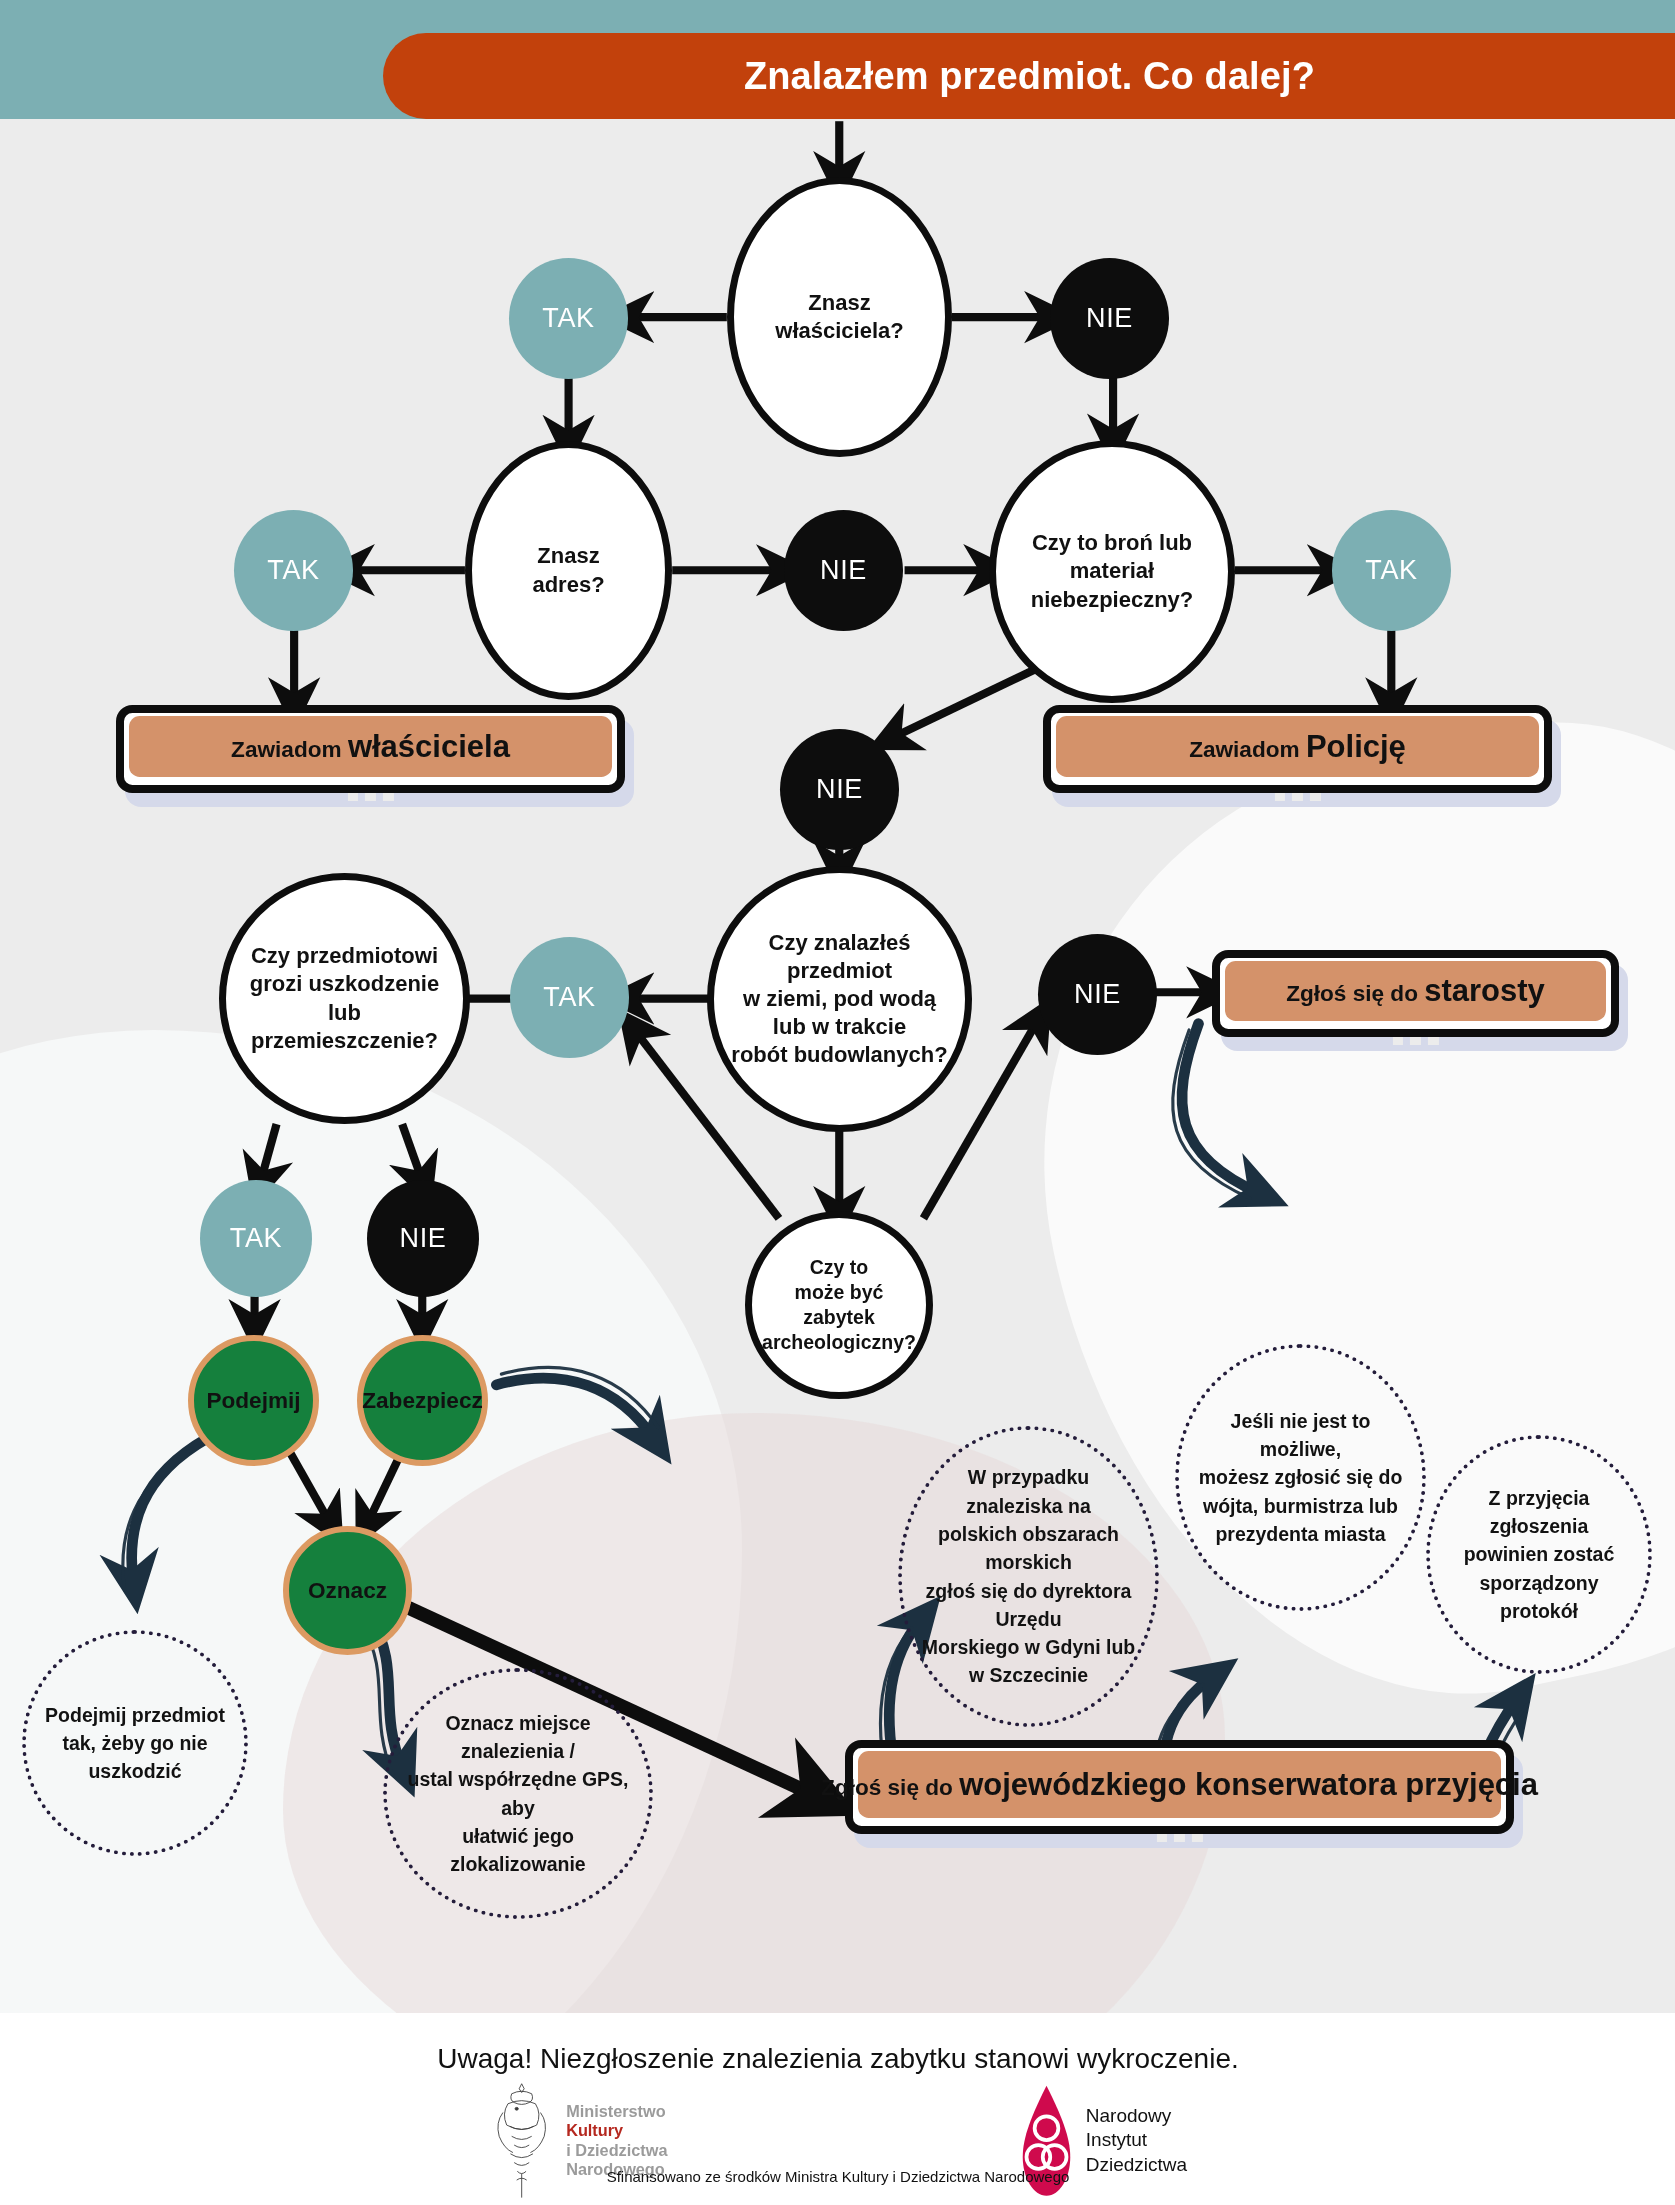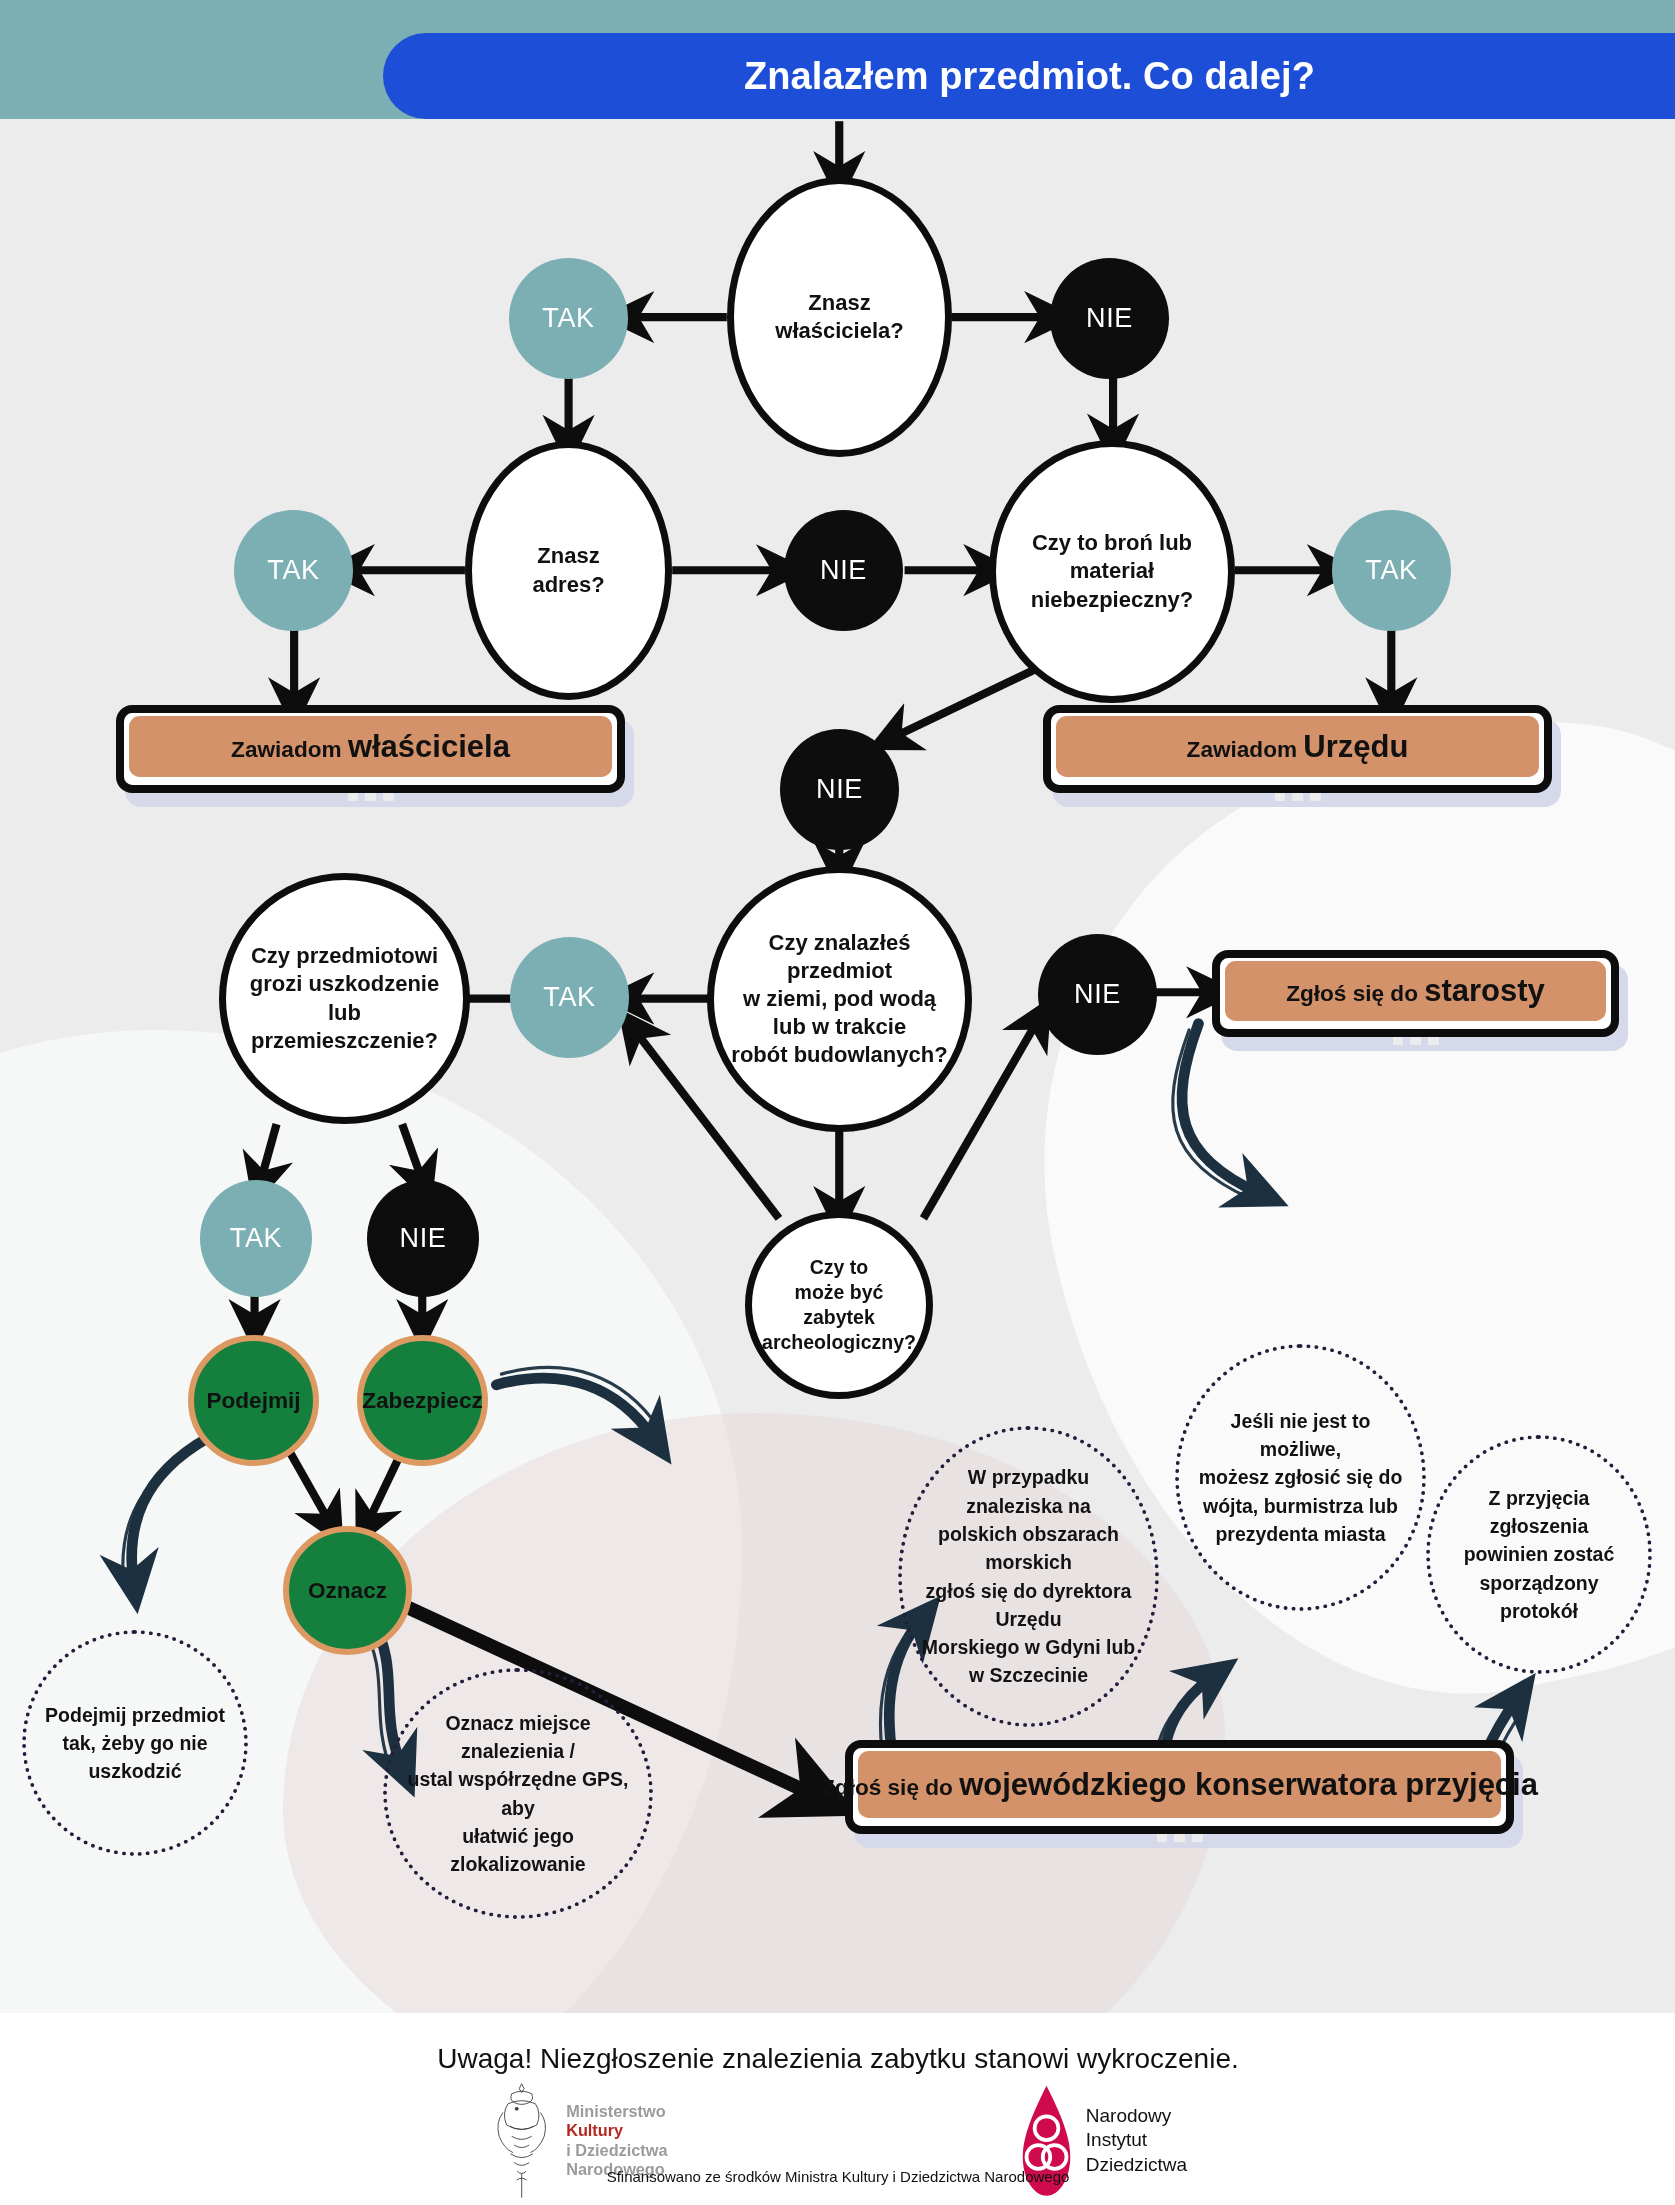--- a/index.html
+++ b/index.html
@@ -48,21 +48,21 @@
     position: absolute; left: 0; top: 2013px;
     width: 1676px; height: 192px;
     background: #ffffff;
   }
 
   
   .header-banner {
     position: absolute;
     left: 383px; top: 33px;
     width: 1293px; height: 86px;
-    background: #1d4ed8;
+    background: #c2410c;
     border-radius: 43px 0 0 43px;
     display: flex; align-items: center; justify-content: center;
   }
   .header-title {
     color: #ffffff;
     font-size: 38px;
     font-weight: 700;
     letter-spacing: 0.1px;
     font-family: "Liberation Sans", sans-serif;
   }
@@ -353,21 +353,21 @@
         <i></i>
         <i></i>
         <i></i>
       </div>
   </div>
 
   <div class="act-wrap" style="left:1043px; top:705px; width:509px; height:88px;">
     <div class="act-shadow"></div>
     <div class="act-outer"></div>
     <div class="act-inner">
-      <span class="act-label"><span>Zawiadom </span><span class="big">Urzędu</span></span>
+      <span class="act-label"><span>Zawiadom </span><span class="big">Policję</span></span>
     </div>
     <div class="act-ticks">
         <i></i>
         <i></i>
         <i></i>
       </div>
   </div>
 
   <div class="node q-node" style="left:707px; top:866px; width:265px; height:266px;">
     <span style="white-space:pre-line">Czy znalazłeś przedmiot

